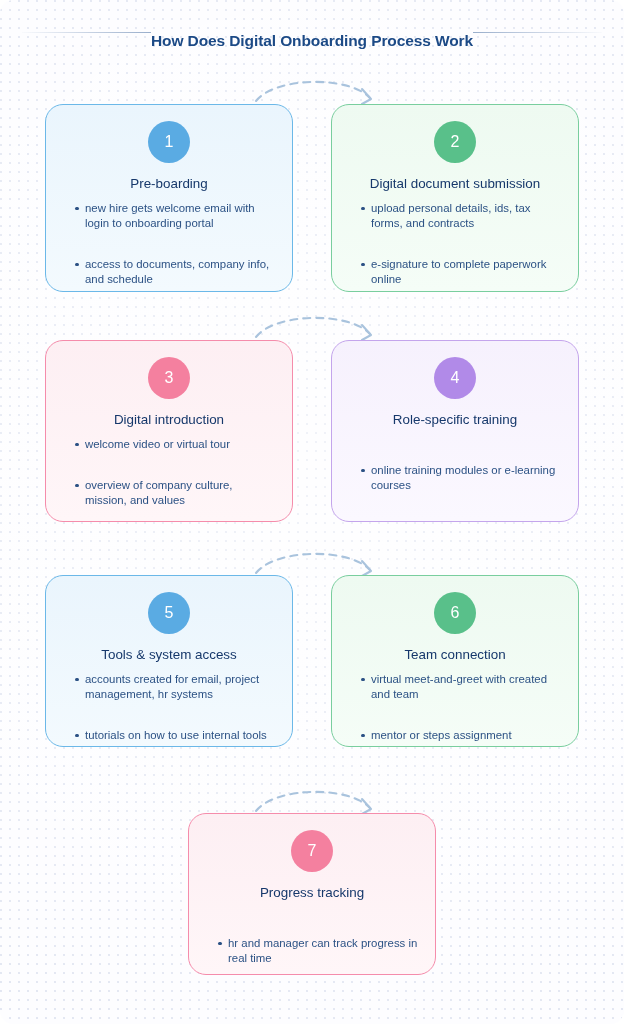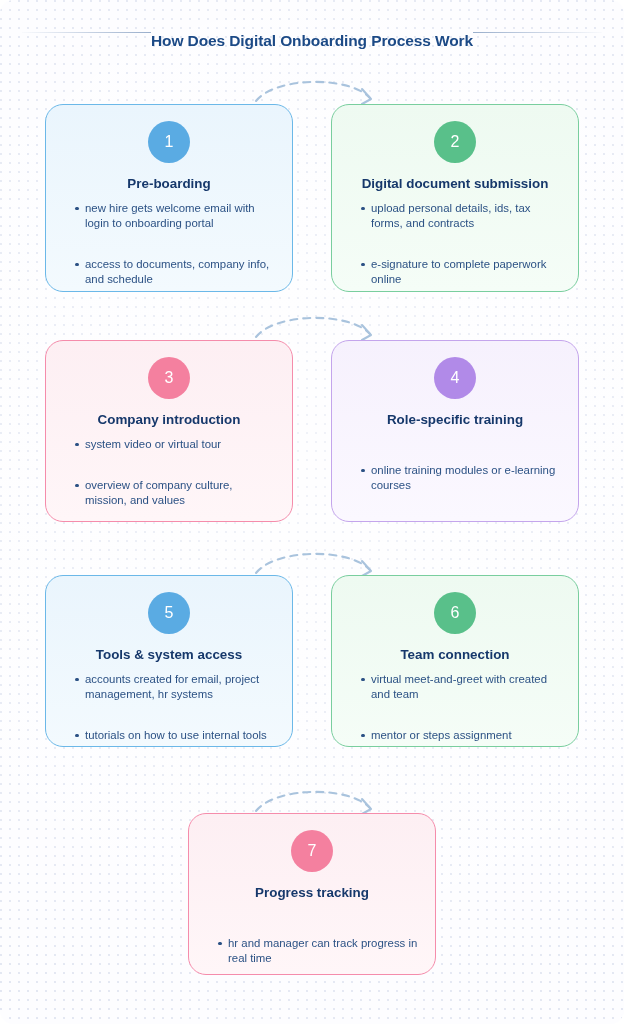--- a/index.html
+++ b/index.html
@@ -111,21 +111,21 @@
     color: #ffffff;
     font-size: 16px;
     font-weight: 500;
     flex: 0 0 auto;
     margin-top: 2px;
   }
 
   .card-title {
     margin-top: 13px;
     font-size: 13.4px;
-    font-weight: bold;
+    font-weight: normal;
     color: #16386b;
     text-align: center;
     line-height: 1.2;
   }
 
   ul.bullets {
     margin: 9px 0 0 0;
     padding: 0 2px 0 16px;
     list-style: none;
     width: 100%;
@@ -217,23 +217,23 @@
       <ul class="bullets">
           <li>upload personal details, ids, tax forms, and contracts</li>
           <li>e-signature to complete paperwork online</li>
         </ul>
     </div>
   </div>
 
   <div class="row" id="row-2">
     <div class="card" style="border-color: rgb(245, 140, 171); background: linear-gradient(rgb(253, 239, 243), rgb(255, 246, 248));">
       <div class="badge" style="background: rgb(244, 128, 159);">3</div>
-      <div class="card-title" style="color: rgb(22, 56, 107);">Company introduction</div>
-      <ul class="bullets">
-          <li>system video or virtual tour</li>
+      <div class="card-title" style="color: rgb(22, 56, 107);">Digital introduction</div>
+      <ul class="bullets">
+          <li>welcome video or virtual tour</li>
           <li>overview of company culture, mission, and values</li>
         </ul>
     </div>
     <div class="card" style="border-color: rgb(196, 165, 236); background: linear-gradient(rgb(246, 241, 253), rgb(251, 248, 255));">
       <div class="badge" style="background: rgb(177, 138, 232);">4</div>
       <div class="card-title" style="color: rgb(22, 56, 107);">Role-specific training</div>
       <ul class="bullets">
           <li>online training modules or e-learning courses</li>
         </ul>
     </div>

